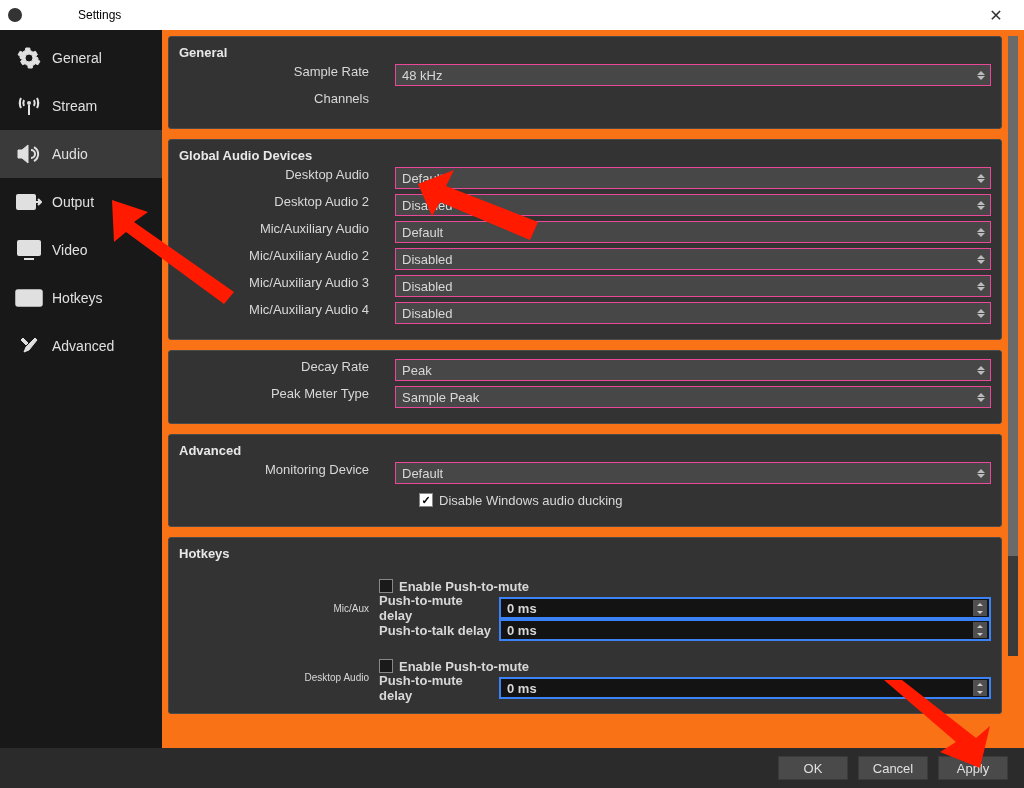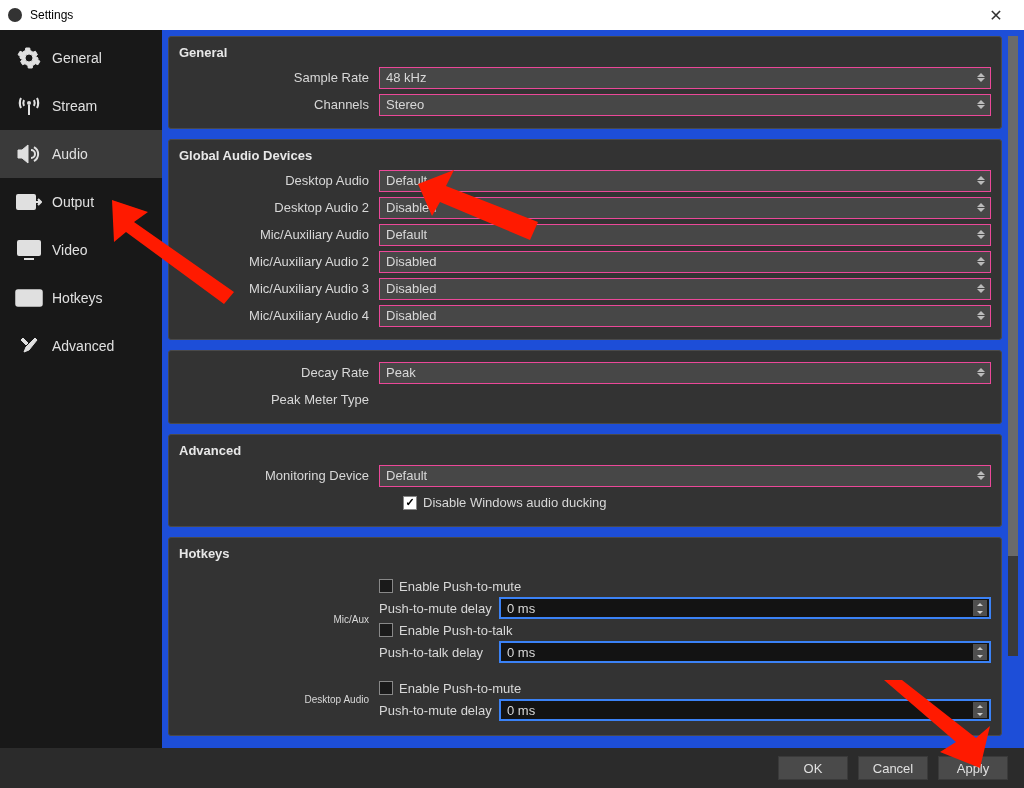--- a/index.html
+++ b/index.html
@@ -1,37 +1,37 @@
 <!DOCTYPE html>
 <html><head>
 <meta charset="utf-8">
 <style>
   * { box-sizing: border-box; margin: 0; padding: 0; font-family: "Segoe UI", Arial, sans-serif; }
   body { background: #2b2b2b; width: 1024px; height: 788px; overflow: hidden; color: #d8d8d8; font-size: 13px; }
 
-  .titlebar { background: #ffffff; height: 30px; display: flex; align-items: center; padding: 0 8px; color: #000; }
+  .titlebar { background: #ffffff; height: 30px; display: flex; align-items: center; padding: 0 8px; color: #000; gap: 48px; }
   .titlebar .tb-icon { width: 14px; height: 14px; border-radius: 50%; background: #333; margin-right: 8px; }
   .titlebar .tb-title { flex: 1; font-size: 12px; }
   .titlebar .tb-close { font-size: 16px; width: 40px; text-align: center; cursor: pointer; color:#333;}
 
-  .window-body { display: flex; height: 718px; background: #1d4ed8; }
+  .window-body { display: flex; height: 718px; background: #f97316; }
 
   .sidebar { width: 162px; background: #181818; padding-top: 4px; }
   .side-item { display: flex; align-items: center; height: 48px; padding-left: 14px; color: #e0e0e0; cursor: pointer; font-size: 14px; }
   .side-item.selected { background: #3a3a3a; }
   .side-item .s-icon { width: 30px; height: 24px; display:flex; align-items:center; justify-content:center; margin-right:8px; }
   .side-item svg { fill: #e0e0e0; stroke:#e0e0e0; }
 
   .content { flex: 1; position: relative; padding: 6px 10px 6px 6px; overflow: hidden; }
   .content-scroll { position:absolute; left:6px; right:22px; top:6px; bottom:6px; overflow:hidden; }
 
   .groupbox { border: 1px solid #4a4a4a; border-radius: 3px; margin-bottom: 10px; padding: 8px 10px 10px 10px; background: #333333; }
   .group-title { font-weight: bold; color: #e8e8e8; padding-bottom: 4px; font-size: 13px; }
 
-  .form-row { display: flex; align-items: center; height: 27px; }
+  .form-row { display: flex; height: 27px; gap: 16px; }
   .form-label { width: 200px; text-align: right; padding-right: 10px; color: #d8d8d8; font-size: 13px; }
   .form-field { flex: 1; }
 
   .combo { background: #474747; border: 1px solid #ec4899; height: 22px; display:flex; align-items:center; padding: 0 6px; color:#d8d8d8; position:relative; cursor:pointer; font-size:13px;}
   .combo .spinner { position:absolute; right:2px; top:1px; bottom:1px; width:14px; display:flex; flex-direction:column; justify-content:center; gap:1px;}
   .combo .spinner div { width:0;height:0;border-left:4px solid transparent;border-right:4px solid transparent; margin:0 auto;}
   .combo .spinner .up{border-bottom:4px solid #bbb;}
   .combo .spinner .dn{border-top:4px solid #bbb;}
 
   .spinbox { background:#131313; border:2px solid #3b82f6; height:22px; display:flex; align-items:center; padding:0 6px; color:#d8d8d8; position:relative; font-size:13px;}
@@ -41,21 +41,21 @@
   .spinbox .spinner .dn::before{content:"";width:0;height:0;border-left:3px solid transparent;border-right:3px solid transparent;border-top:3px solid #ccc;}
 
   .cb-row { display:flex; align-items:center; height:22px;padding-left:24px; }
   .cb { width:14px; height:14px; border:1px solid #888; background:#1a1a1a; margin-right:6px; display:flex; align-items:center; justify-content:center; cursor:pointer;}
   .cb.checked { background:#fff; }
   .cb.checked::after { content:"✓"; color:#000; font-size:11px; line-height:11px; font-weight:bold;}
 
   .section-label { width:200px; text-align:right; padding-right:10px; color:#d8d8d8; font-size:10px; display:flex; align-items:center; justify-content:flex-end;}
 
   .hotkey-block { display:flex; }
-  .hotkey-rows { flex:1; }
+  .hotkey-rows { flex:1;font-weight:bold; }
   .hotkey-line { display:flex; align-items:center; height:22px; }
   .hotkey-sublabel { width:120px; color:#d8d8d8; font-size:13px; }
 
   .footer { height:40px; background:#2b2b2b; display:flex; justify-content:flex-end; align-items:center; padding-right:16px; gap:10px; }
   .btn { background:#4a4a4a; border:1px solid #3a3a3a; color:#e0e0e0; height:24px; min-width:70px; padding:0 8px; font-size:13px; cursor:pointer; display:flex; align-items:center; justify-content:center;}
 
   .vscroll { position:absolute; right:6px; top:6px; width:10px; height:620px; background:#3a3a3a; }
   .vscroll .thumb{ position:absolute; left:0; right:0; top:0; height:520px; background:#6a6a6a; }
 
   .arrow { position:absolute; pointer-events:none; }
@@ -148,29 +148,20 @@
                 <span>48 kHz</span>
                 <div class="spinner">
                   <div class="up"></div>
                   <div class="dn"></div>
                 </div>
               </div>
             </div>
       </div>
       <div class="form-row">
         <div class="form-label">Channels</div>
-        <div class="form-field">
-              <div class="combo">
-                <span>Stereo</span>
-                <div class="spinner">
-                  <div class="up"></div>
-                  <div class="dn"></div>
-                </div>
-              </div>
-            </div>
       </div>
     </div>
 
     <div class="groupbox">
       <div class="group-title">Global Audio Devices</div>
       <div class="form-row">
         <div class="form-label">Desktop Audio</div>
         <div class="form-field">
               <div class="combo">
                 <span>Default</span>
@@ -251,20 +242,29 @@
                 <span>Peak</span>
                 <div class="spinner">
                   <div class="up"></div>
                   <div class="dn"></div>
                 </div>
               </div>
             </div>
       </div>
       <div class="form-row">
         <div class="form-label">Peak Meter Type</div>
+        <div class="form-field">
+              <div class="combo">
+                <span>Sample Peak</span>
+                <div class="spinner">
+                  <div class="up"></div>
+                  <div class="dn"></div>
+                </div>
+              </div>
+            </div>
       </div>
     </div>
 
     <div class="groupbox">
       <div class="group-title">Advanced</div>
       <div class="form-row">
         <div class="form-label">Monitoring Device</div>
         <div class="form-field">
               <div class="combo">
                 <span>Default</span>
@@ -302,24 +302,20 @@
                   <div class="spinbox">
                     <span>0 ms</span>
                     <div class="spinner">
                       <div class="up"></div>
                       <div class="dn"></div>
                     </div>
                   </div>
                 </div>
           </div>
           <div class="hotkey-line">
-            <div class="cb"></div>
-            <span>Enable Push-to-talk</span>
-          </div>
-          <div class="hotkey-line">
             <div class="hotkey-sublabel">Push-to-talk delay</div>
             <div style="flex:1;">
                   <div class="spinbox">
                     <span>0 ms</span>
                     <div class="spinner">
                       <div class="up"></div>
                       <div class="dn"></div>
                     </div>
                   </div>
                 </div>

